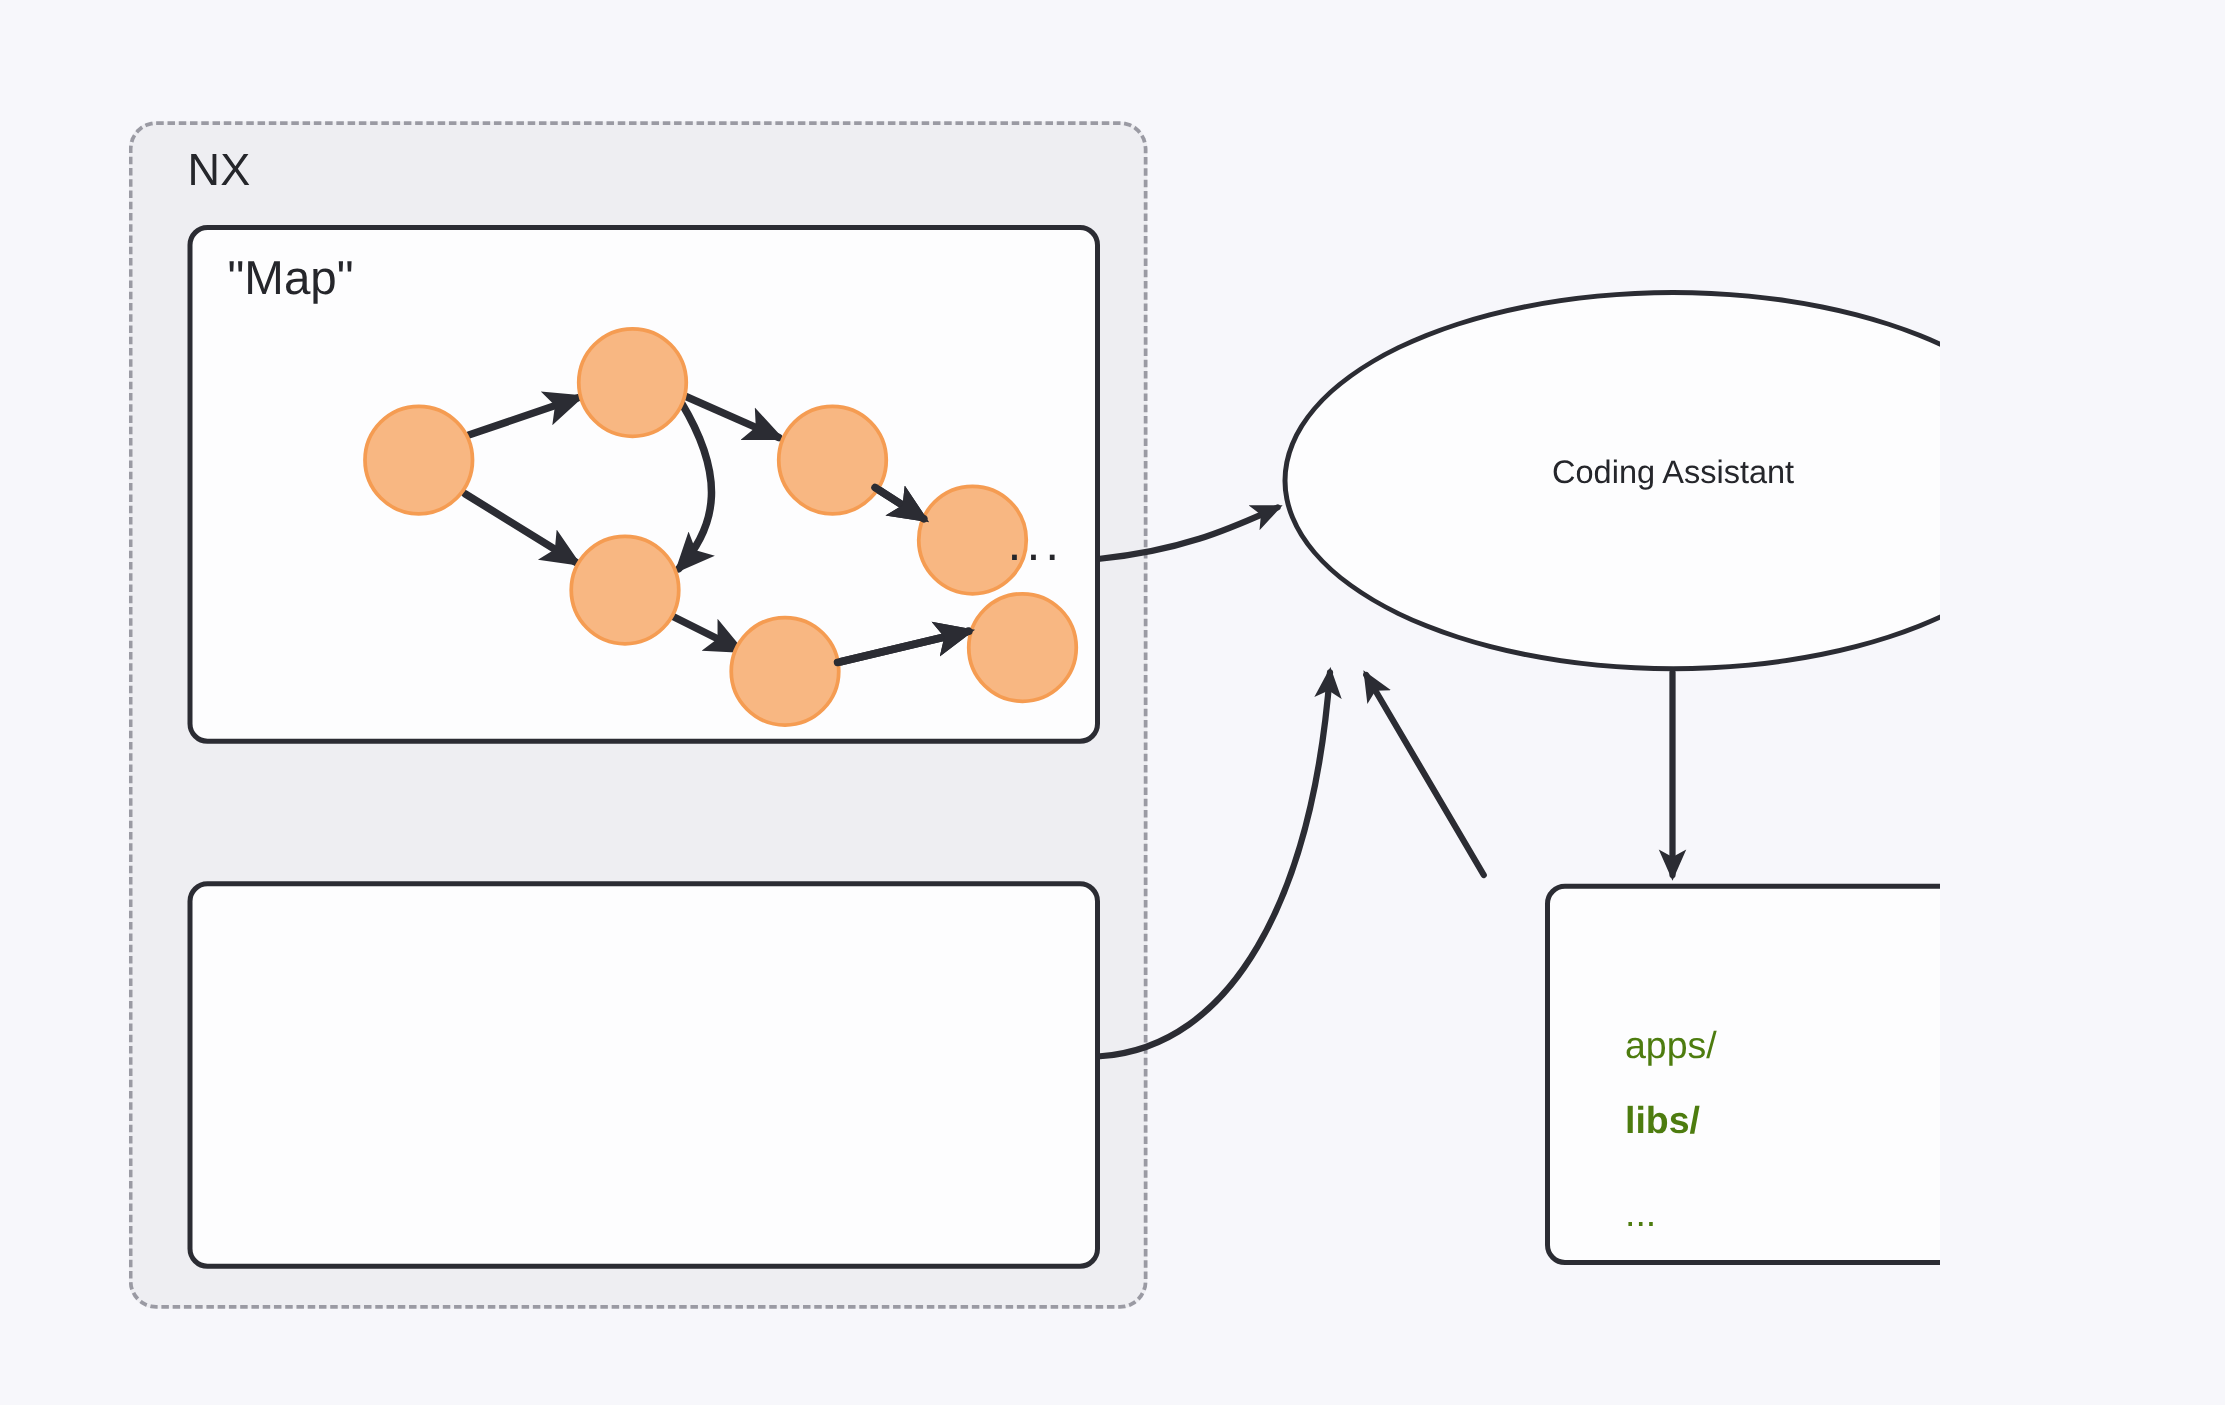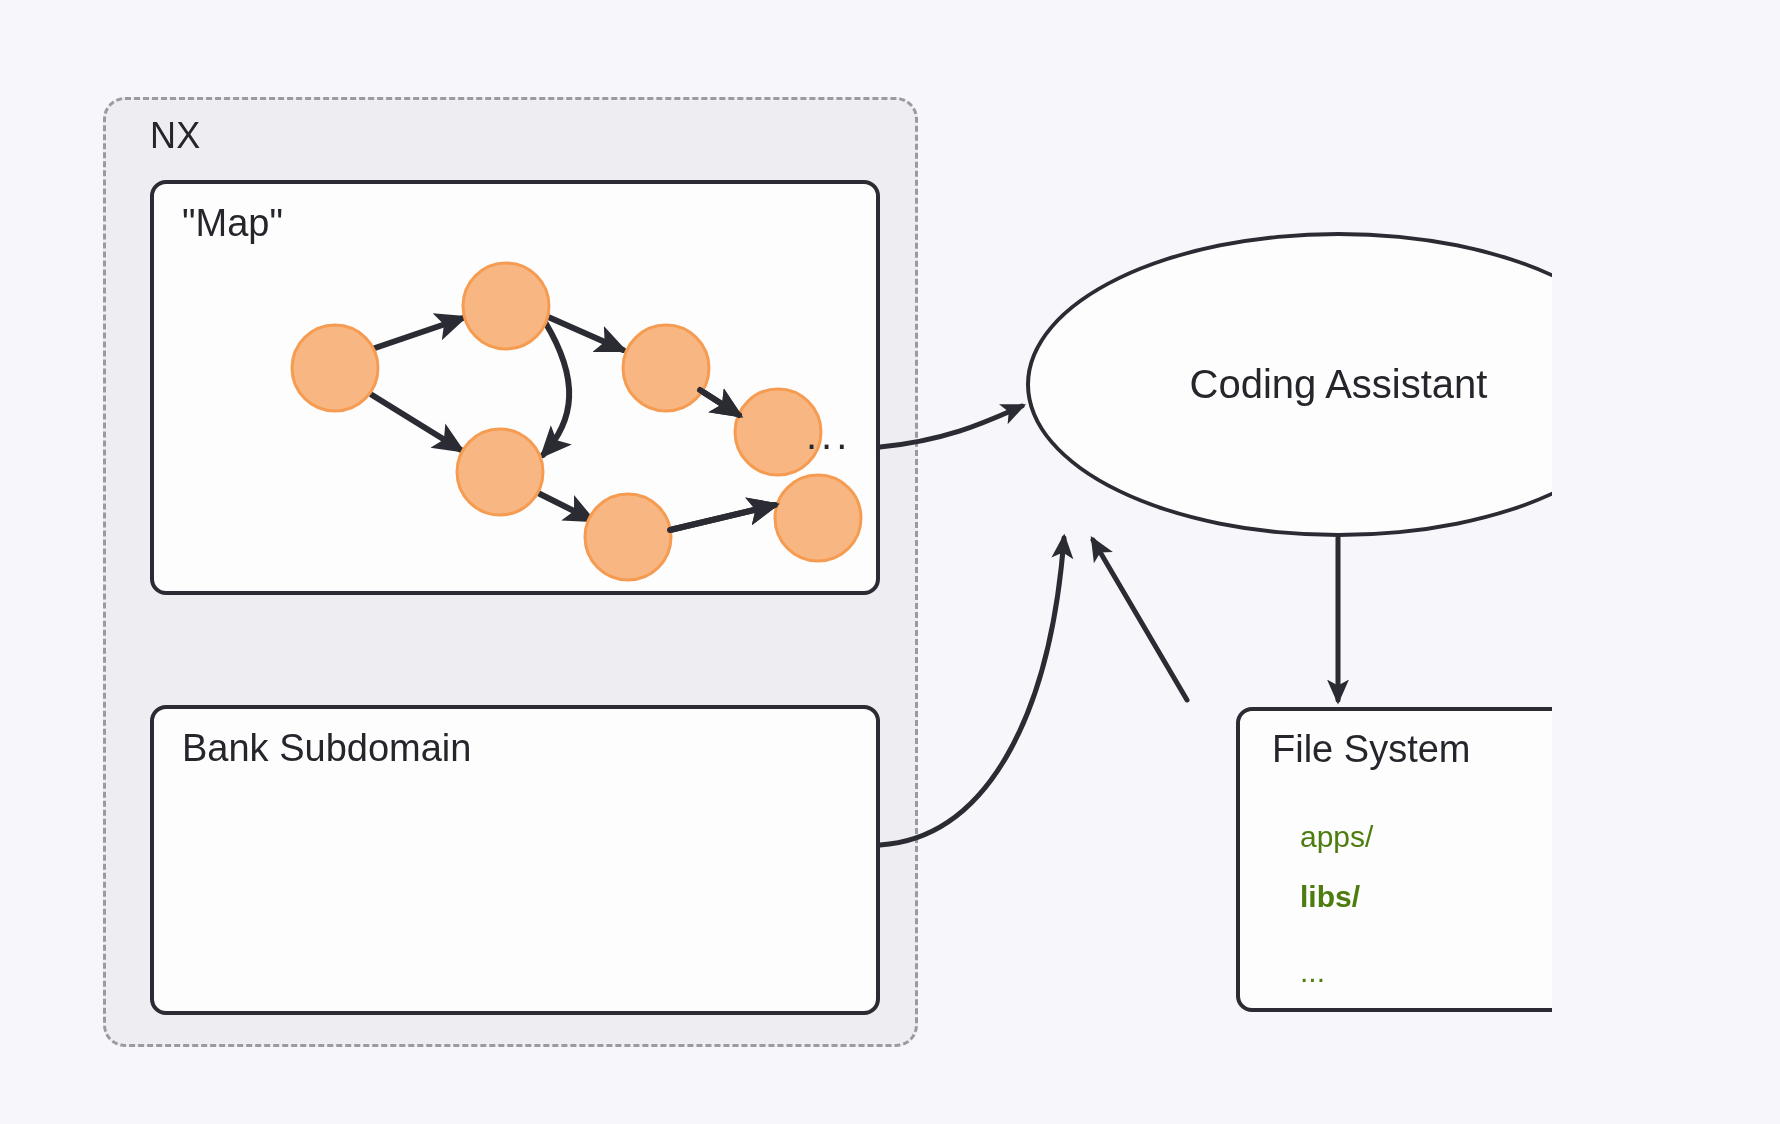--- a/index.html
+++ b/index.html
@@ -83,21 +83,21 @@
     border-radius: 50%;
     background: #fdfdfe;
     box-sizing: border-box;
   }
   #assistant-label {
     position: absolute;
     left: 1026px;
     top: 362px;
     width: 625px;
     text-align: center;
-    font-size: 40px;
+    font-size: 26px;
     color: #25262b;
   }
 
   
   svg.layer {
     position: absolute;
     left: 0; top: 0;
     width: 1780px;
     height: 1124px;
     overflow: visible;
@@ -211,24 +211,22 @@
 
       <path class="edge-thin" d="M 1187 700 L 1093 540" marker-end="url(#arrow-lg)"></path>
 
       <path class="edge-thin" d="M 1338 538 L 1338 700" marker-end="url(#arrow-lg)"></path>
     </g>
   </svg>
 
   <div class="ellipsis-dots">...</div>
 
   <div class="card" id="bank-card"></div>
-  <div class="card-title" id="bank-title">Bank Subdomain</div>
 
   <div id="assistant"></div>
   <div id="assistant-label">Coding Assistant</div>
 
   <div class="card" id="fs-card"></div>
-  <div class="card-title" id="fs-title">File System</div>
   <div class="fs-line" id="fs-line-0">apps/</div>
   <div class="fs-line" id="fs-line-1">libs/</div>
   <div class="fs-line" id="fs-line-2">...</div>
 
 </div>
 
 </body></html>

